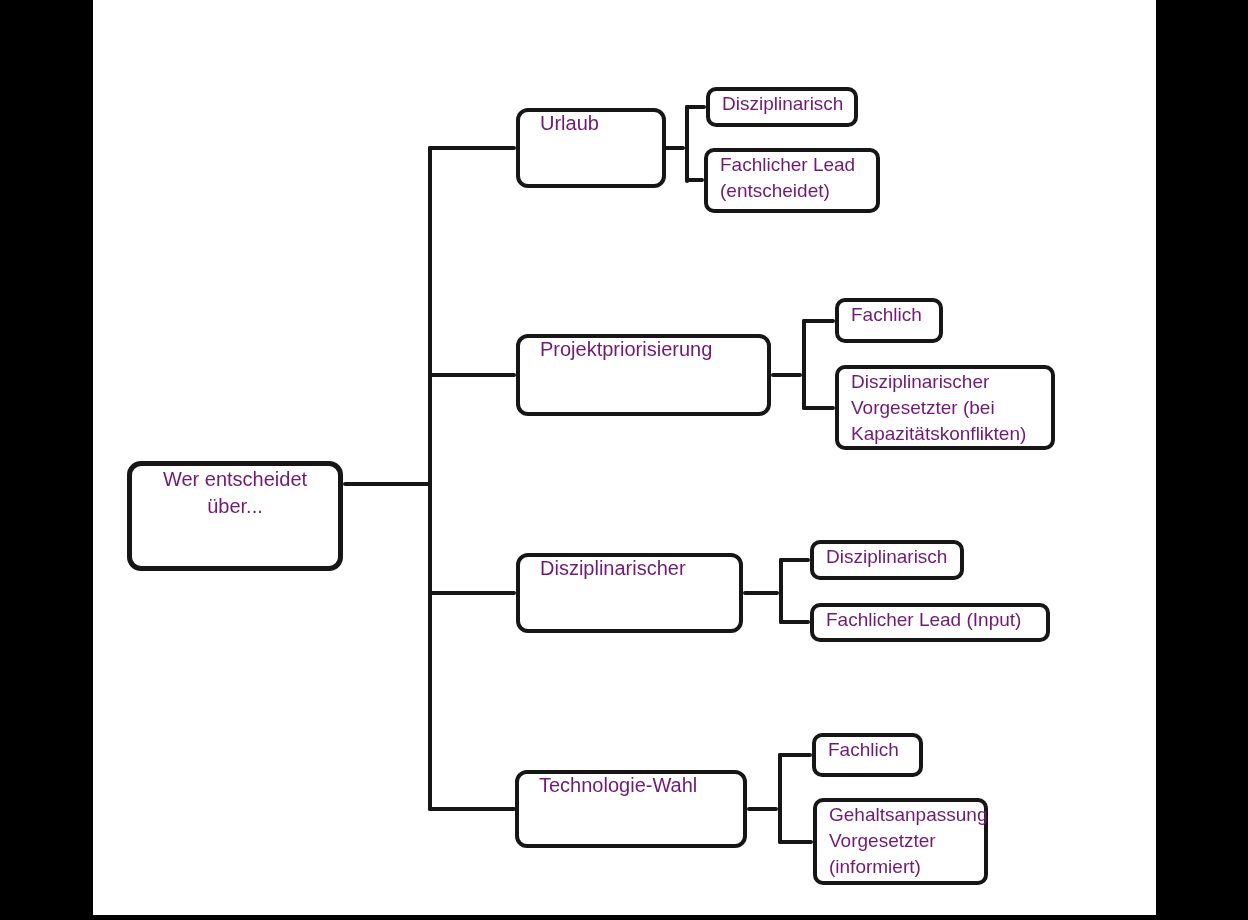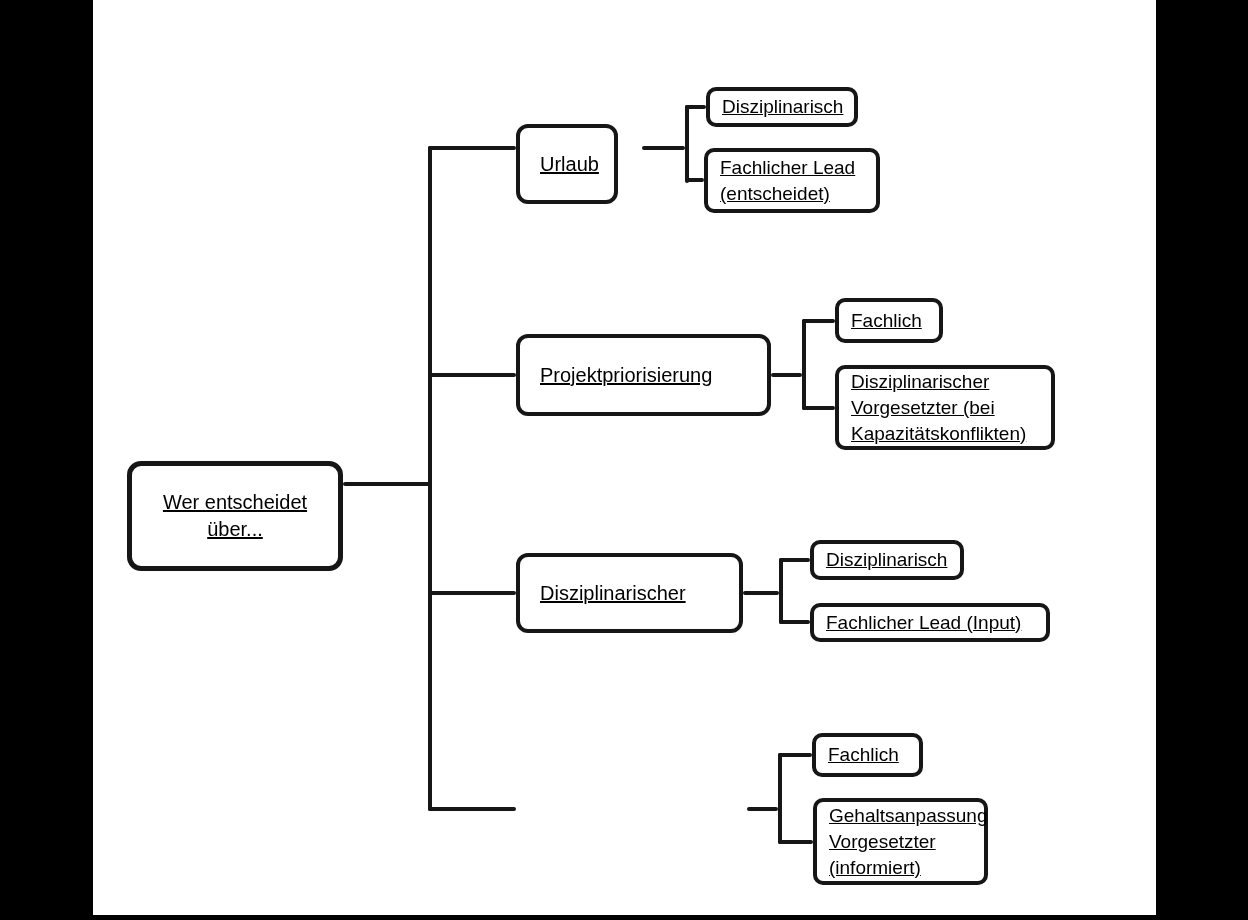--- a/index.html
+++ b/index.html
@@ -27,25 +27,23 @@
   }
   .ln {
     position: absolute;
     background: #161616;
     border-radius: 2px;
   }
   .node {
     position: absolute;
     background: #ffffff;
     border: 4px solid #161616;
-    color: #000000;
+    color: #701a75;
     display: flex;
-    align-items: center;
     box-sizing: border-box;
-    text-decoration: underline;
   }
   .node.root {
     border-width: 5px;
     border-radius: 14px;
     justify-content: center;
     text-align: center;
     font-size: 20px;
     line-height: 27px;
     padding: 0 8px;
     margin-top: 33px;
@@ -94,28 +92,31 @@
 
   <div class="ln" style="left:747px;top:807px;width:31px;height:4px"></div>
   <div class="ln" style="left:778px;top:753px;width:4px;height:91px"></div>
   <div class="ln" style="left:778px;top:753px;width:34px;height:4px"></div>
   <div class="ln" style="left:778px;top:840px;width:35px;height:4px"></div>
 
   <div class="node root" style="left:127px;top:428px;width:216px;height:110px">
     <span>Wer entscheidet über...</span>
   </div>
 
-  <div class="node parent" style="left:516px;top:124px;width:102px;height:80px">
+  <div class="node parent" style="left:516px;top:108px;width:150px;height:80px">
     <span>Urlaub</span>
   </div>
   <div class="node parent" style="left:516px;top:334px;width:255px;height:82px">
     <span>Projektpriorisierung</span>
   </div>
   <div class="node parent" style="left:516px;top:553px;width:227px;height:80px">
     <span>Disziplinarischer</span>
+  </div>
+  <div class="node parent" style="left:515px;top:770px;width:232px;height:78px">
+    <span>Technologie-Wahl</span>
   </div>
 
   <div class="node child" style="left:706px;top:87px;width:152px;height:40px">
     <span>Disziplinarisch</span>
   </div>
   <div class="node child" style="left:704px;top:148px;width:176px;height:65px">
     <span>Fachlicher Lead (entscheidet)</span>
   </div>
 
   <div class="node child" style="left:835px;top:298px;width:108px;height:45px">

